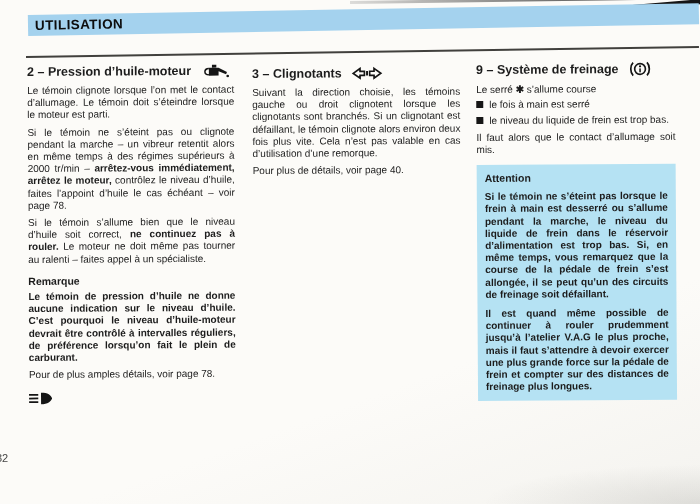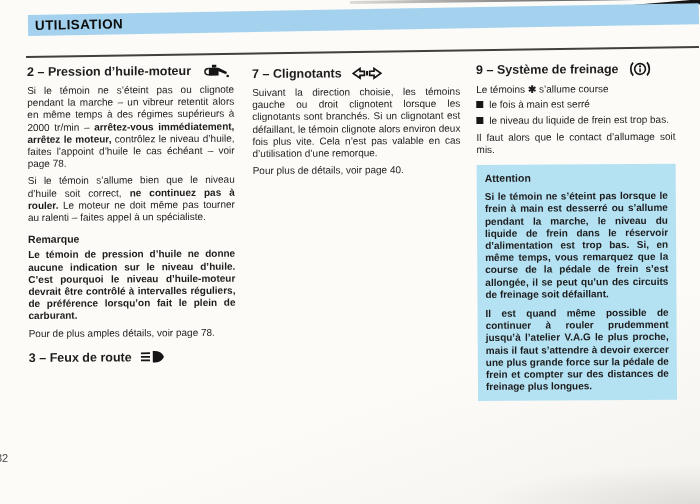--- a/index.html
+++ b/index.html
@@ -60,41 +60,41 @@
     <span>2 – Pression d’huile-moteur</span>
     <span class="icon">
       <svg viewBox="0 0 34 17" width="30" height="15">
         <path d="M10 5.5 h11 l9.5 5 -1 2.4 -8.5 -3.4 v5 H10 z" fill="#151515"></path>
         <path d="M10 6.5 C4 6.5 4 13.5 10 13.5" fill="none" stroke="#151515" stroke-width="1.7"></path>
         <rect x="13.5" y="2.2" width="5" height="3.2" fill="#151515"></rect>
         <circle cx="31.3" cy="15" r="1.5" fill="#151515"></circle>
       </svg>
     </span>
   </h3>
+  <p>Le témoin clignote lorsque l’on met le contact d’allumage. Le témoin doit s’éteindre lorsque le moteur est parti.</p>
   <p><span>Si le témoin ne s’éteint pas ou clignote pendant la marche – un vibreur retentit alors en même temps à des régimes supérieurs à 2000 tr/min – </span><span class="b">arrêtez-vous immédiatement, arrêtez le moteur,</span><span> contrôlez le niveau d’huile, faites l’appoint d’huile le cas échéant – voir page 78.</span></p>
   <p><span>Si le témoin s’allume bien que le niveau d’huile soit correct, </span><span class="b">ne continuez pas à rouler.</span><span> Le moteur ne doit même pas tourner au ralenti – faites appel à un spécialiste.</span></p>
   <div class="note-title">Remarque</div>
   <p class="note-body">Le témoin de pression d’huile ne donne aucune indication sur le niveau d’huile. C’est pourquoi le niveau d’huile-moteur devrait être contrôlé à intervalles réguliers, de préférence lorsqu’on fait le plein de carburant.</p>
   <p>Pour de plus amples détails, voir page 78.</p>
   <h3 class="sec sec2">
-    <span>3 – Feux de route</span>
     <span class="icon">
       <svg viewBox="0 0 26 14" width="24" height="13">
         <path d="M13 0.8 h2.5 c6.5 0 9.5 5.2 9.5 6.2 0 1 -3 6.2 -9.5 6.2 H13 z" fill="#151515"></path>
         <rect x="0" y="2.2" width="10" height="1.9" fill="#151515"></rect>
         <rect x="0" y="6.1" width="10" height="1.9" fill="#151515"></rect>
         <rect x="0" y="10" width="10" height="1.9" fill="#151515"></rect>
       </svg>
     </span>
   </h3>
 </div>
 
 <div class="col col2">
   <h3 class="sec">
-    <span>7 – Clignotants</span>
+    <span>3 – Clignotants</span>
     <span class="icon">
       <svg viewBox="0 0 36 16" width="32" height="14">
         <path d="M10 2.5 L2.2 8 L10 13.5 V10.3 H15 V5.7 H10 Z" fill="none" stroke="#151515" stroke-width="1.9" stroke-linejoin="miter"></path>
         <rect x="16.9" y="5.5" width="2.2" height="5" fill="#151515"></rect>
         <path d="M26 2.5 L33.8 8 L26 13.5 V10.3 H21 V5.7 H26 Z" fill="none" stroke="#151515" stroke-width="1.9" stroke-linejoin="miter"></path>
       </svg>
     </span>
   </h3>
   <p>Suivant la direction choisie, les témoins gauche ou droit clignotent lorsque les clignotants sont branchés. Si un clignotant est défaillant, le témoin clignote alors environ deux fois plus vite. Cela n’est pas valable en cas d’utilisation d’une remorque.</p>
   <p>Pour plus de détails, voir page 40.</p>
@@ -106,21 +106,21 @@
     <span class="icon">
       <svg viewBox="0 0 30 18" width="26" height="16">
         <path d="M7 1.5 C3.4 5 3.4 13 7 16.5" fill="none" stroke="#151515" stroke-width="2"></path>
         <path d="M23 1.5 C26.6 5 26.6 13 23 16.5" fill="none" stroke="#151515" stroke-width="2"></path>
         <circle cx="15" cy="9" r="6.2" fill="none" stroke="#151515" stroke-width="1.9"></circle>
         <circle cx="15" cy="5.9" r="1.3" fill="#151515"></circle>
         <rect x="14.1" y="8" width="1.8" height="5" rx="0.8" fill="#151515"></rect>
       </svg>
     </span>
   </h3>
-  <p class="intro"><span>Le témoins </span><span class="b">✱</span><span> s’allume course</span></p>
+  <p class="intro"><span>Le serré </span><span class="b">✱</span><span> s’allume course</span></p>
   <div class="bullet-row">
     <span class="sq"></span>
     <span>le fois à main est serré</span>
   </div>
   <div class="bullet-row">
     <span class="sq"></span>
     <span>le niveau du liquide de frein est trop bas.</span>
   </div>
   <p>Il faut alors que le contact d’allumage soit mis.</p>
   <div class="attention" style="background: rgb(181, 226, 243);">

